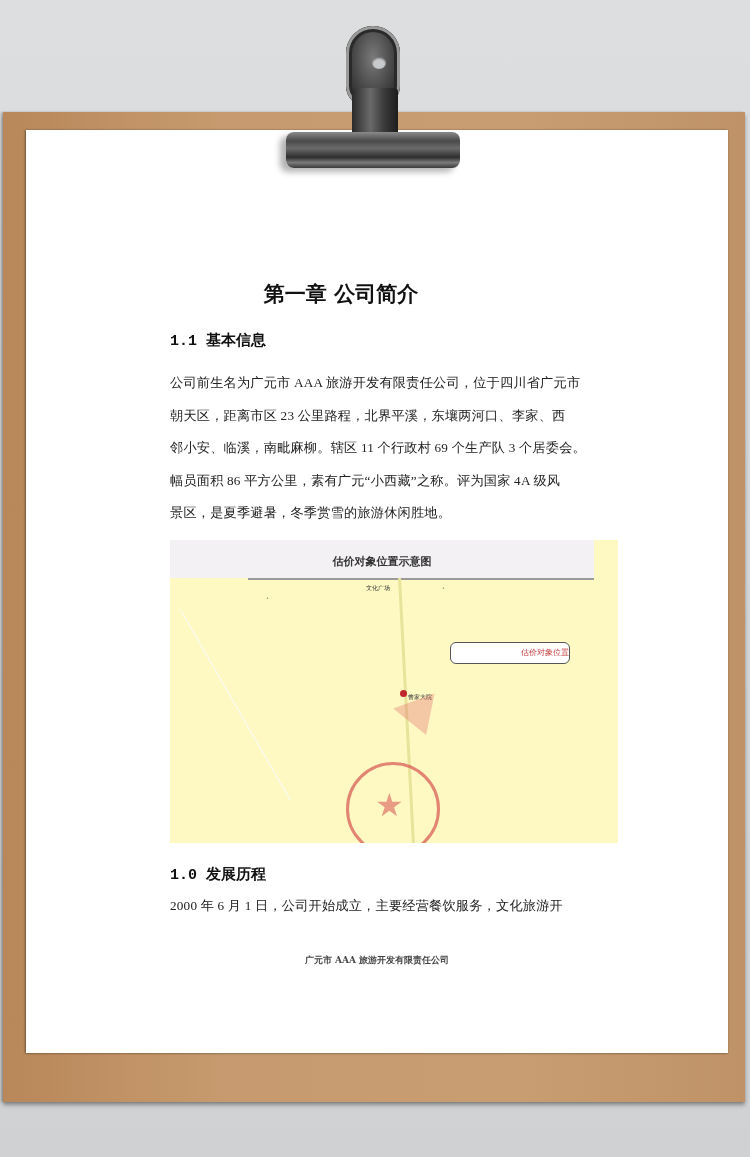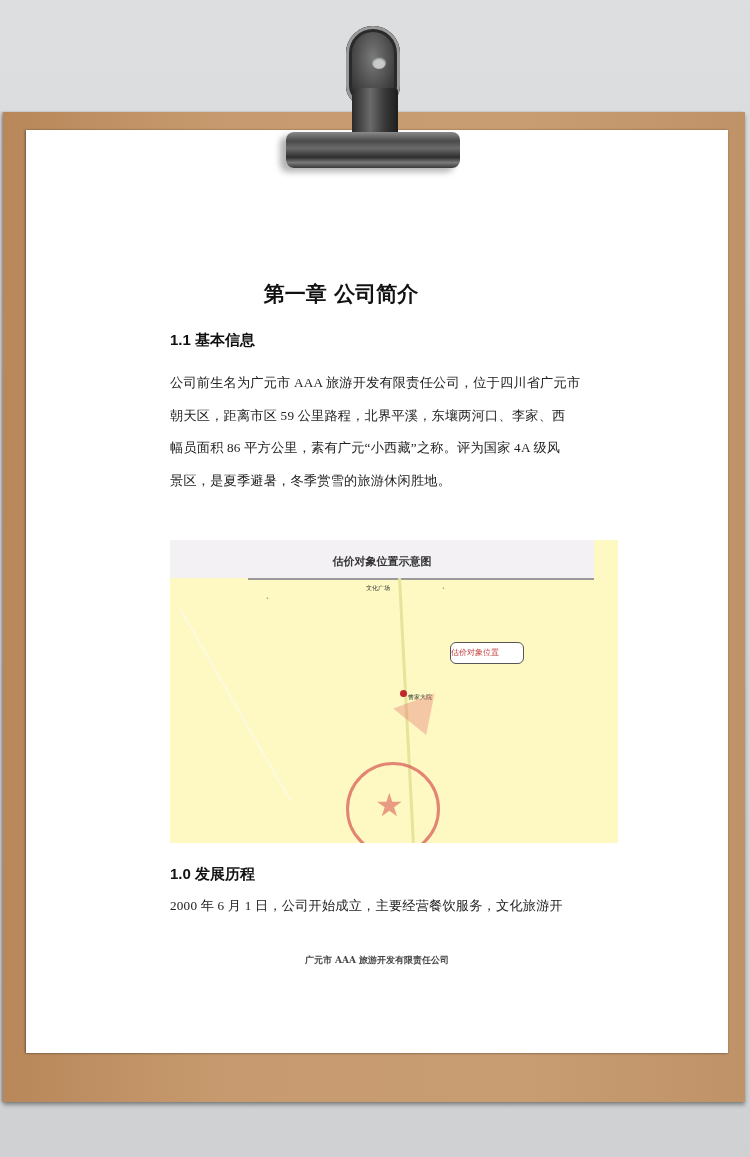--- a/index.html
+++ b/index.html
@@ -41,21 +41,21 @@
     position: absolute; left: 4px; top: 112px; width: 174px; height: 36px;
     border-radius: 8px;
     background: linear-gradient(#8a8a8a 0%, #4a4a4a 25%, #6b6b6b 45%, #2e2e2e 70%, #7a7a7a 85%, #3a3a3a 100%);
     box-shadow: -6px 4px 6px rgba(0,0,0,0.3);
   }
   .chapter-title {
     position: absolute; left: 26px; width: 630px; top: 280px; text-align: center;
     font-family: "DejaVu Sans", sans-serif; font-weight: bold; font-size: 21px; color: #111;
   }
   .section-heading {
-    position: absolute; left: 170px; font-family: Liberation Sans, sans-serif;
+    position: absolute; left: 170px; font-family: Liberation Mono, monospace;
     font-weight: bold; font-size: 15px; color: #111;
   }
   .para {
     position: absolute; left: 170px; width: 415px;
     font-size: 13.2px; color: #222; line-height: 32.5px; letter-spacing: 0.2px;
   }
   .para .line { display: block; white-space: nowrap; font-family: Liberation Serif, serif; }
   .footer {
     position: absolute; left: 26px; width: 702px; top: 954px; text-align: center;
     font-size: 9px; color: #444; font-weight: bold;
@@ -71,21 +71,21 @@
   .map-title {
     position: absolute; left: 0; width: 424px; top: 14px; text-align: center;
     font-family: "DejaVu Sans", sans-serif; font-weight: bold; font-size: 11px; color: #333;
   }
   .map-rule { position: absolute; left: 78px; top: 38px; width: 346px; height: 2px; background: #9a9a9a; }
   .map-road { position: absolute; width: 3px; background: #e8e39a; transform-origin: top left; }
   .map-label { position: absolute; font-family: "DejaVu Sans", sans-serif; font-size: 5px; color: #555; white-space: nowrap; }
   .callout {
     position: absolute; left: 280px; top: 102px; width: 72px; height: 20px;
     border: 1.5px solid #555; border-radius: 6px; background: #fff;
-    font-family: "DejaVu Sans", sans-serif; font-size: 8px; color: #c23a3a; text-align: left; line-height: 20px;
+    font-family: "DejaVu Sans", sans-serif; font-size: 8px; color: #c23a3a; text-align: right; line-height: 20px; padding-left: 46px;
   }
   .stamp {
     position: absolute; left: 176px; top: 222px; width: 88px; height: 88px;
     border: 3px solid rgba(210,70,70,0.65); border-radius: 50%;
   }
   .stamp-star { position: absolute; left: 26px; top: 24px; font-size: 32px; color: rgba(215,80,80,0.55); line-height: 1; }
   .stamp-tri {
     position: absolute; left: 228px; top: 160px; width: 0; height: 0;
     border-left: 22px solid transparent; border-right: 22px solid transparent;
     border-top: 36px solid rgba(225,110,110,0.35); transform: rotate(-20deg);
@@ -105,21 +105,22 @@
   <div class="clip-hole"></div>
   <div class="clip-bar"></div>
 </div>
 
 <div class="chapter-title">第一章  公司简介</div>
 
 <div class="section-heading" style="top:331px;">1.1  基本信息</div>
 
 <div class="para" style="top:367px;">
   <span class="line">公司前生名为广元市 AAA 旅游开发有限责任公司，位于四川省广元市</span>
-  <span class="line">朝天区，距离市区 59 公里路程，北界平溪，东壤两河口、李家、西</span>
+  <span class="line">朝天区，距离市区 23 公里路程，北界平溪，东壤两河口、李家、西</span>
+  <span class="line">邻小安、临溪，南毗麻柳。辖区 11 个行政村 69 个生产队 3 个居委会。</span>
   <span class="line">幅员面积 86 平方公里，素有广元“小西藏”之称。评为国家 4A 级风</span>
   <span class="line">景区，是夏季避暑，冬季赏雪的旅游休闲胜地。</span>
 </div>
 
 <div class="map">
   <div class="map-header"></div>
   <div class="map-title">估价对象位置示意图</div>
   <div class="map-rule"></div>
   <div class="map-road" style="left:228px; top:38px; height:270px; transform: rotate(-3deg);"></div>
   <div class="map-road" style="left:10px; top:70px; height:220px; width:1px; background:#fafafa; transform: rotate(-30deg);"></div>

